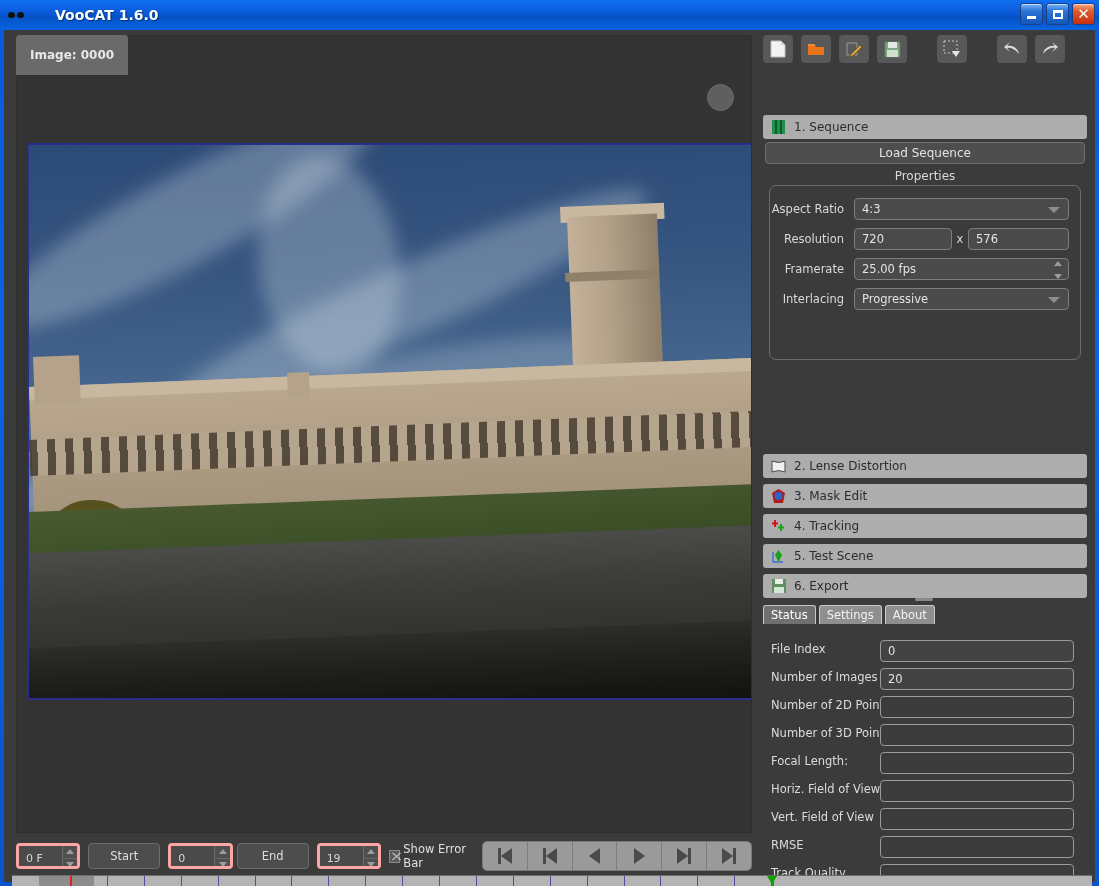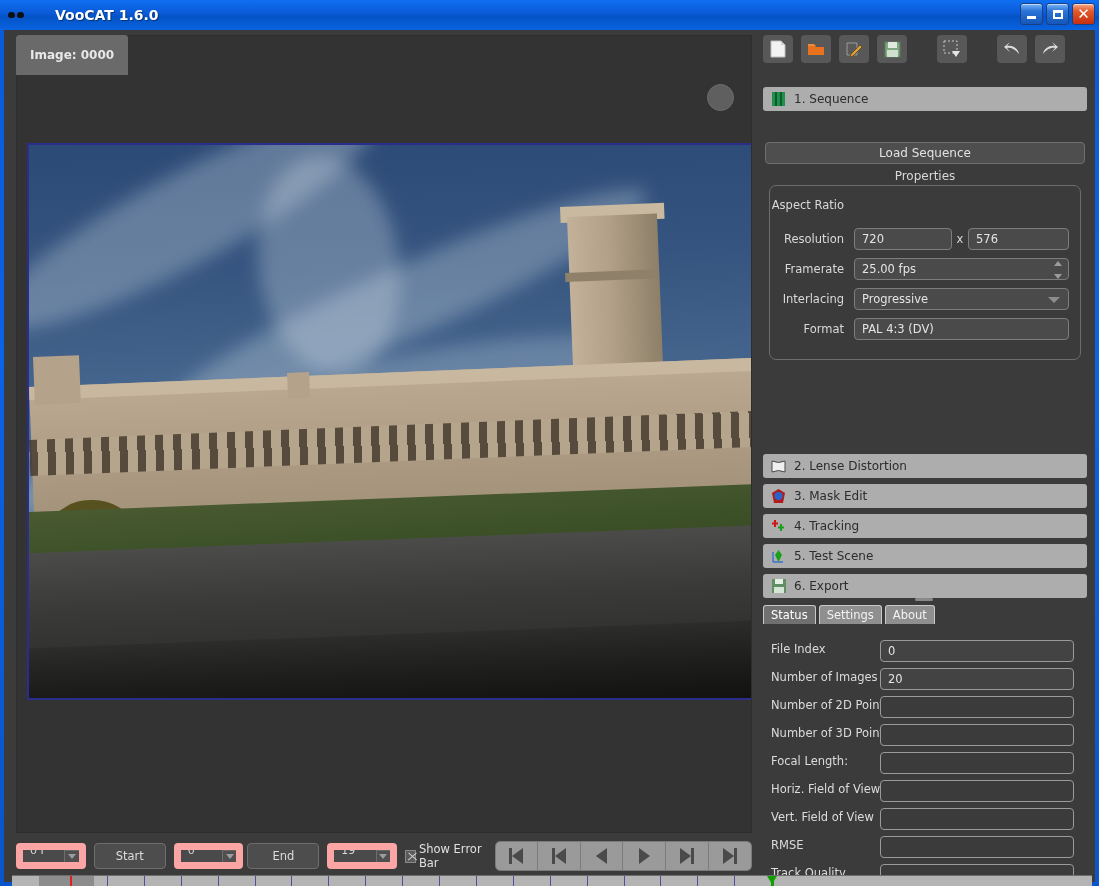--- a/index.html
+++ b/index.html
@@ -158,22 +158,22 @@
   }
   .car {
     position:absolute; height:9px; border-radius:3px;
   }
   
   .transport {
     position:absolute; left:8px; top:810px; width:736px; height:32px;
     display:flex; align-items:center; gap:0px;
   }
   .spin {
-    display:flex; align-items:flex-end; height:26px;
-    background:#4a4a4a; border:7px solid #fca5a5; border-radius:4px;
+    display:flex; align-items:flex-start; height:26px;
+    background:#4a4a4a; border:3px solid #fca5a5; border-radius:4px;
     overflow:hidden;
   }
   .spin .val {
     width:50px; height:24px; display:flex; align-items:center;
     padding-left:7px; color:#d6d6d6; font-size:11px;
     background:#4a4a4a; font-family:"DejaVu Sans", sans-serif;
   }
   .spin .arrows {
     width:18px; height:24px; display:flex; flex-direction:column;
     border-left:1px solid #6e6e6e;
@@ -513,38 +513,42 @@
         </div>
         <div class="tbtn">
           <svg width="18" height="16">
               <path d="M2 13C3 7 9 4 14 5l-3-4 6 5-6 5 3-4C10 6 5 9 2 13z" fill="#dcdcdc"></path>
             </svg>
         </div>
         <div class="tgap" style="width:60px;"></div>
 
       </div>
 
-      <div class="sect-header" style="top:57px;">
+      <div class="sect-header" style="top:85px;">
         <span class="sect-icon">
           <svg width="13" height="14">
               <rect x="0" y="0" width="13" height="14" fill="#1f8f4a"></rect>
               <rect x="3" y="0" width="2" height="14" fill="#0d5c2c"></rect>
               <rect x="8" y="0" width="2" height="14" fill="#0d5c2c"></rect>
             </svg>
         </span>
         <span class="lbl">1. Sequence</span>
       </div>
 
       <div class="loadbtn">Load Sequence</div>
       <div class="props-label">Properties</div>
 
       <div class="props-box">
 
         <div class="prow" style="left:0px; top:12px;">
           <div class="plabel" style="width:74px;">Aspect Ratio</div>
+          <div class="pfield" style="width:215px; margin-left:10px;">
+            <span>4:3</span>
+            <span class="dd-arrow"></span>
+          </div>
         </div>
 
         <div class="prow" style="left:0px; top:42px;justify-content:space-between;">
           <div class="plabel" style="width:74px;">Resolution</div>
           <div class="pfield" style="width:98px; margin-left:10px;">720</div>
           <div class="plabel" style="width:16px; text-align:center;">x</div>
           <div class="pfield" style="width:101px;">576</div>
         </div>
 
         <div class="prow" style="left:0px; top:72px;">
@@ -559,24 +563,20 @@
         </div>
 
         <div class="prow" style="left:0px; top:102px;">
           <div class="plabel" style="width:74px;">Interlacing</div>
           <div class="pfield" style="width:215px; margin-left:10px;">
             <span>Progressive</span>
             <span class="dd-arrow"></span>
           </div>
         </div>
 
-        <div class="prow" style="left:0px; top:132px;">
-          <div class="plabel" style="width:74px;">Format</div>
-          <div class="pfield" style="width:215px; margin-left:10px;">PAL 4:3 (DV)</div>
-        </div>
       </div>
 
       <div class="sect-header" style="top:424px;">
         <span class="sect-icon">
           <svg width="15" height="13">
               <path d="M1 1 Q7.5 4 14 1 L14 12 Q7.5 9 1 12 Z" fill="#f0f0f0" stroke="#4a4a4a"></path>
             </svg>
         </span>
         <span class="lbl">2. Lense Distortion</span>
       </div>

